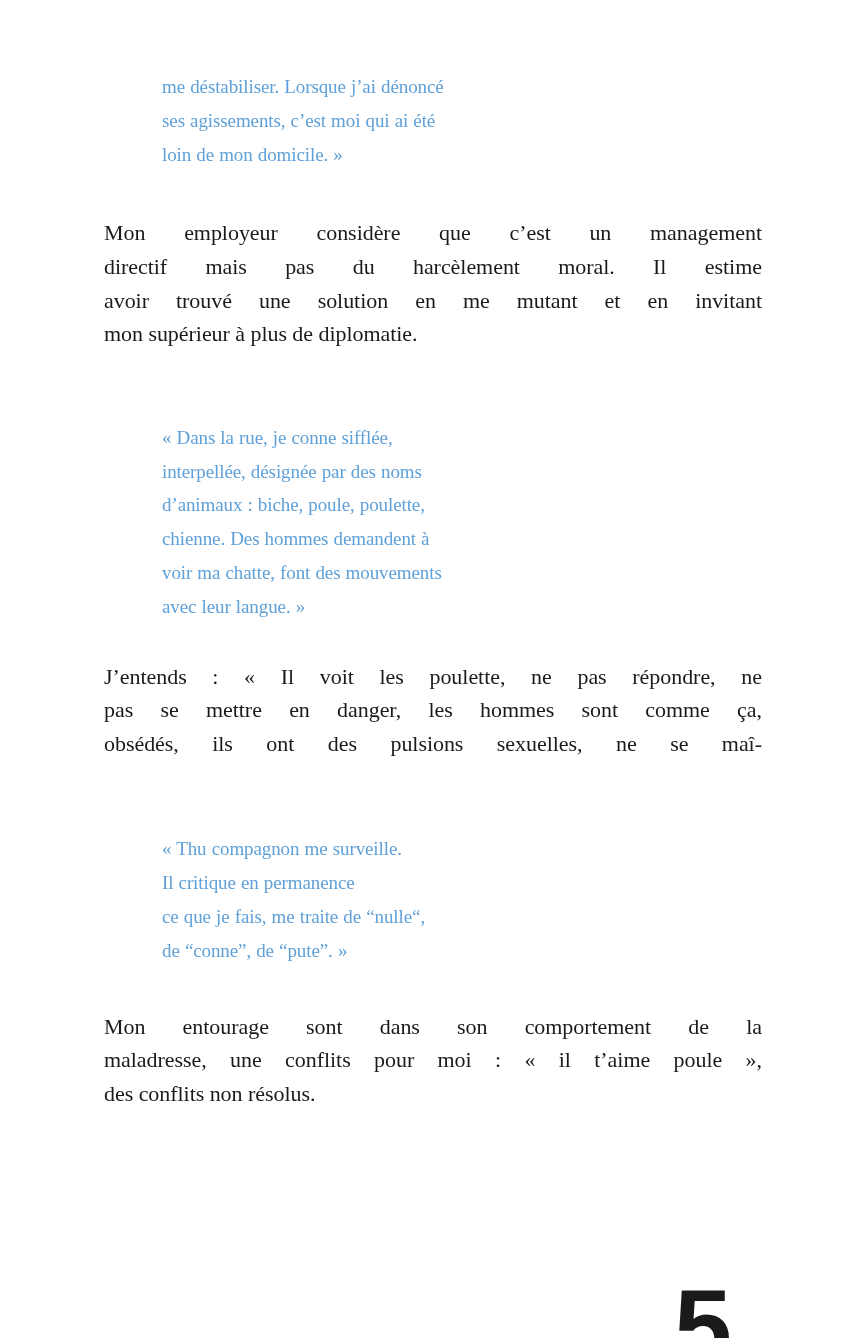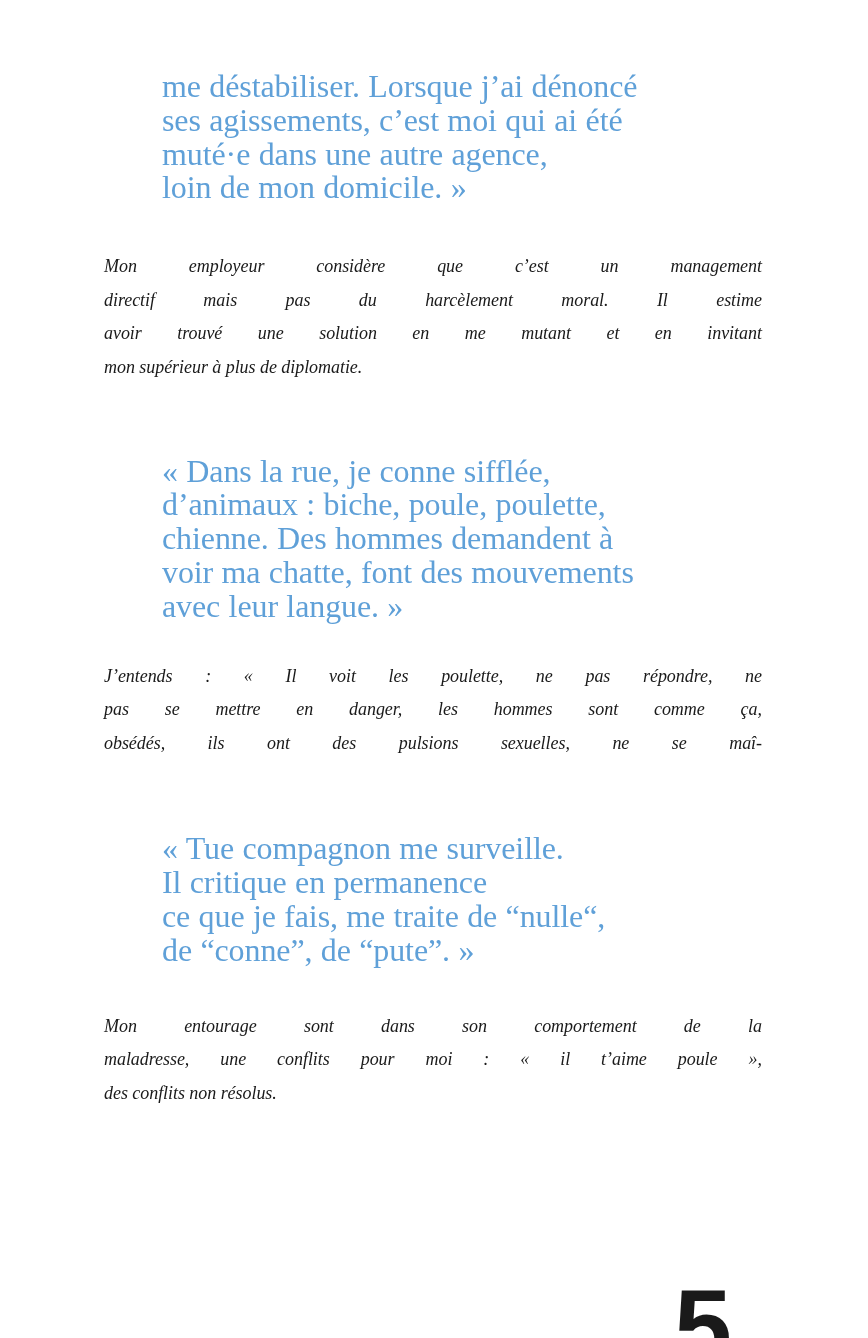--- a/index.html
+++ b/index.html
@@ -25,41 +25,40 @@
   .content {
     position: absolute;
     left: 104px;
     top: 70px;
     width: 658px;
   }
 
   
   .quote {
     color: #5fa0d8;
-    font-size: 32px;
+    font-size: 19px;
     line-height: 33.8px;
     text-align: left;
     margin-left: 58px;
     letter-spacing: -0.1px;
     word-spacing: 0.5px;
   }
   .quote .ln {
     display: block;
     white-space: pre;
   }
 
   
   .body-par {
     color: #1a1a1a;
-    font-size: 18px;
+    font-size: 22px;
     line-height: 33.6px;
     text-align: justify;
     text-align-last: left;
     letter-spacing: -0.05px;
-    font-style: italic;
   }
   .body-par .ln {
     display: block;
     white-space: pre;
   }
   .body-par .ln.just {
     display: flex;
     justify-content: space-between;
     white-space: normal;
   }
@@ -90,21 +89,20 @@
 </head>
 <body>
 
 <div class="page">
 
   <div class="content">
 
     <div class="quote">
       <span class="ln">me déstabiliser. Lorsque j’ai dénoncé</span>
       <span class="ln">ses agissements, c’est moi qui ai été</span>
-      <span class="ln">muté·e dans une autre agence,</span>
       <span class="ln">loin de mon domicile. »</span>
     </div>
 
     <div class="gap-q1"></div>
 
     <div class="body-par">
       <span class="ln just">
           <span>Mon</span>
           <span>employeur</span>
           <span>considère</span>
@@ -135,20 +133,21 @@
           <span>en</span>
           <span>invitant</span>
         </span>
       <span class="ln">mon supérieur à plus de diplomatie.</span>
     </div>
 
     <div class="gap-p1"></div>
 
     <div class="quote">
       <span class="ln">« Dans la rue, je conne sifflée,</span>
+      <span class="ln">interpellée, désignée par des noms</span>
       <span class="ln">d’animaux : biche, poule, poulette,</span>
       <span class="ln">chienne. Des hommes demandent à</span>
       <span class="ln">voir ma chatte, font des mouvements</span>
       <span class="ln">avec leur langue. »</span>
     </div>
 
     <div class="gap-q2"></div>
 
     <div class="body-par">
       <span class="ln just">
@@ -185,21 +184,21 @@
           <span>sexuelles,</span>
           <span>ne</span>
           <span>se</span>
           <span>maî-</span>
         </span>
     </div>
 
     <div class="gap-p2"></div>
 
     <div class="quote">
-      <span class="ln">« Tue compagnon me surveille.</span>
+      <span class="ln">« Thu compagnon me surveille.</span>
       <span class="ln">Il critique en permanence</span>
       <span class="ln">ce que je fais, me traite de “nulle“,</span>
       <span class="ln">de “conne”, de “pute”. »</span>
     </div>
 
     <div class="gap-q3"></div>
 
     <div class="body-par">
       <span class="ln just">
           <span>Mon</span>

